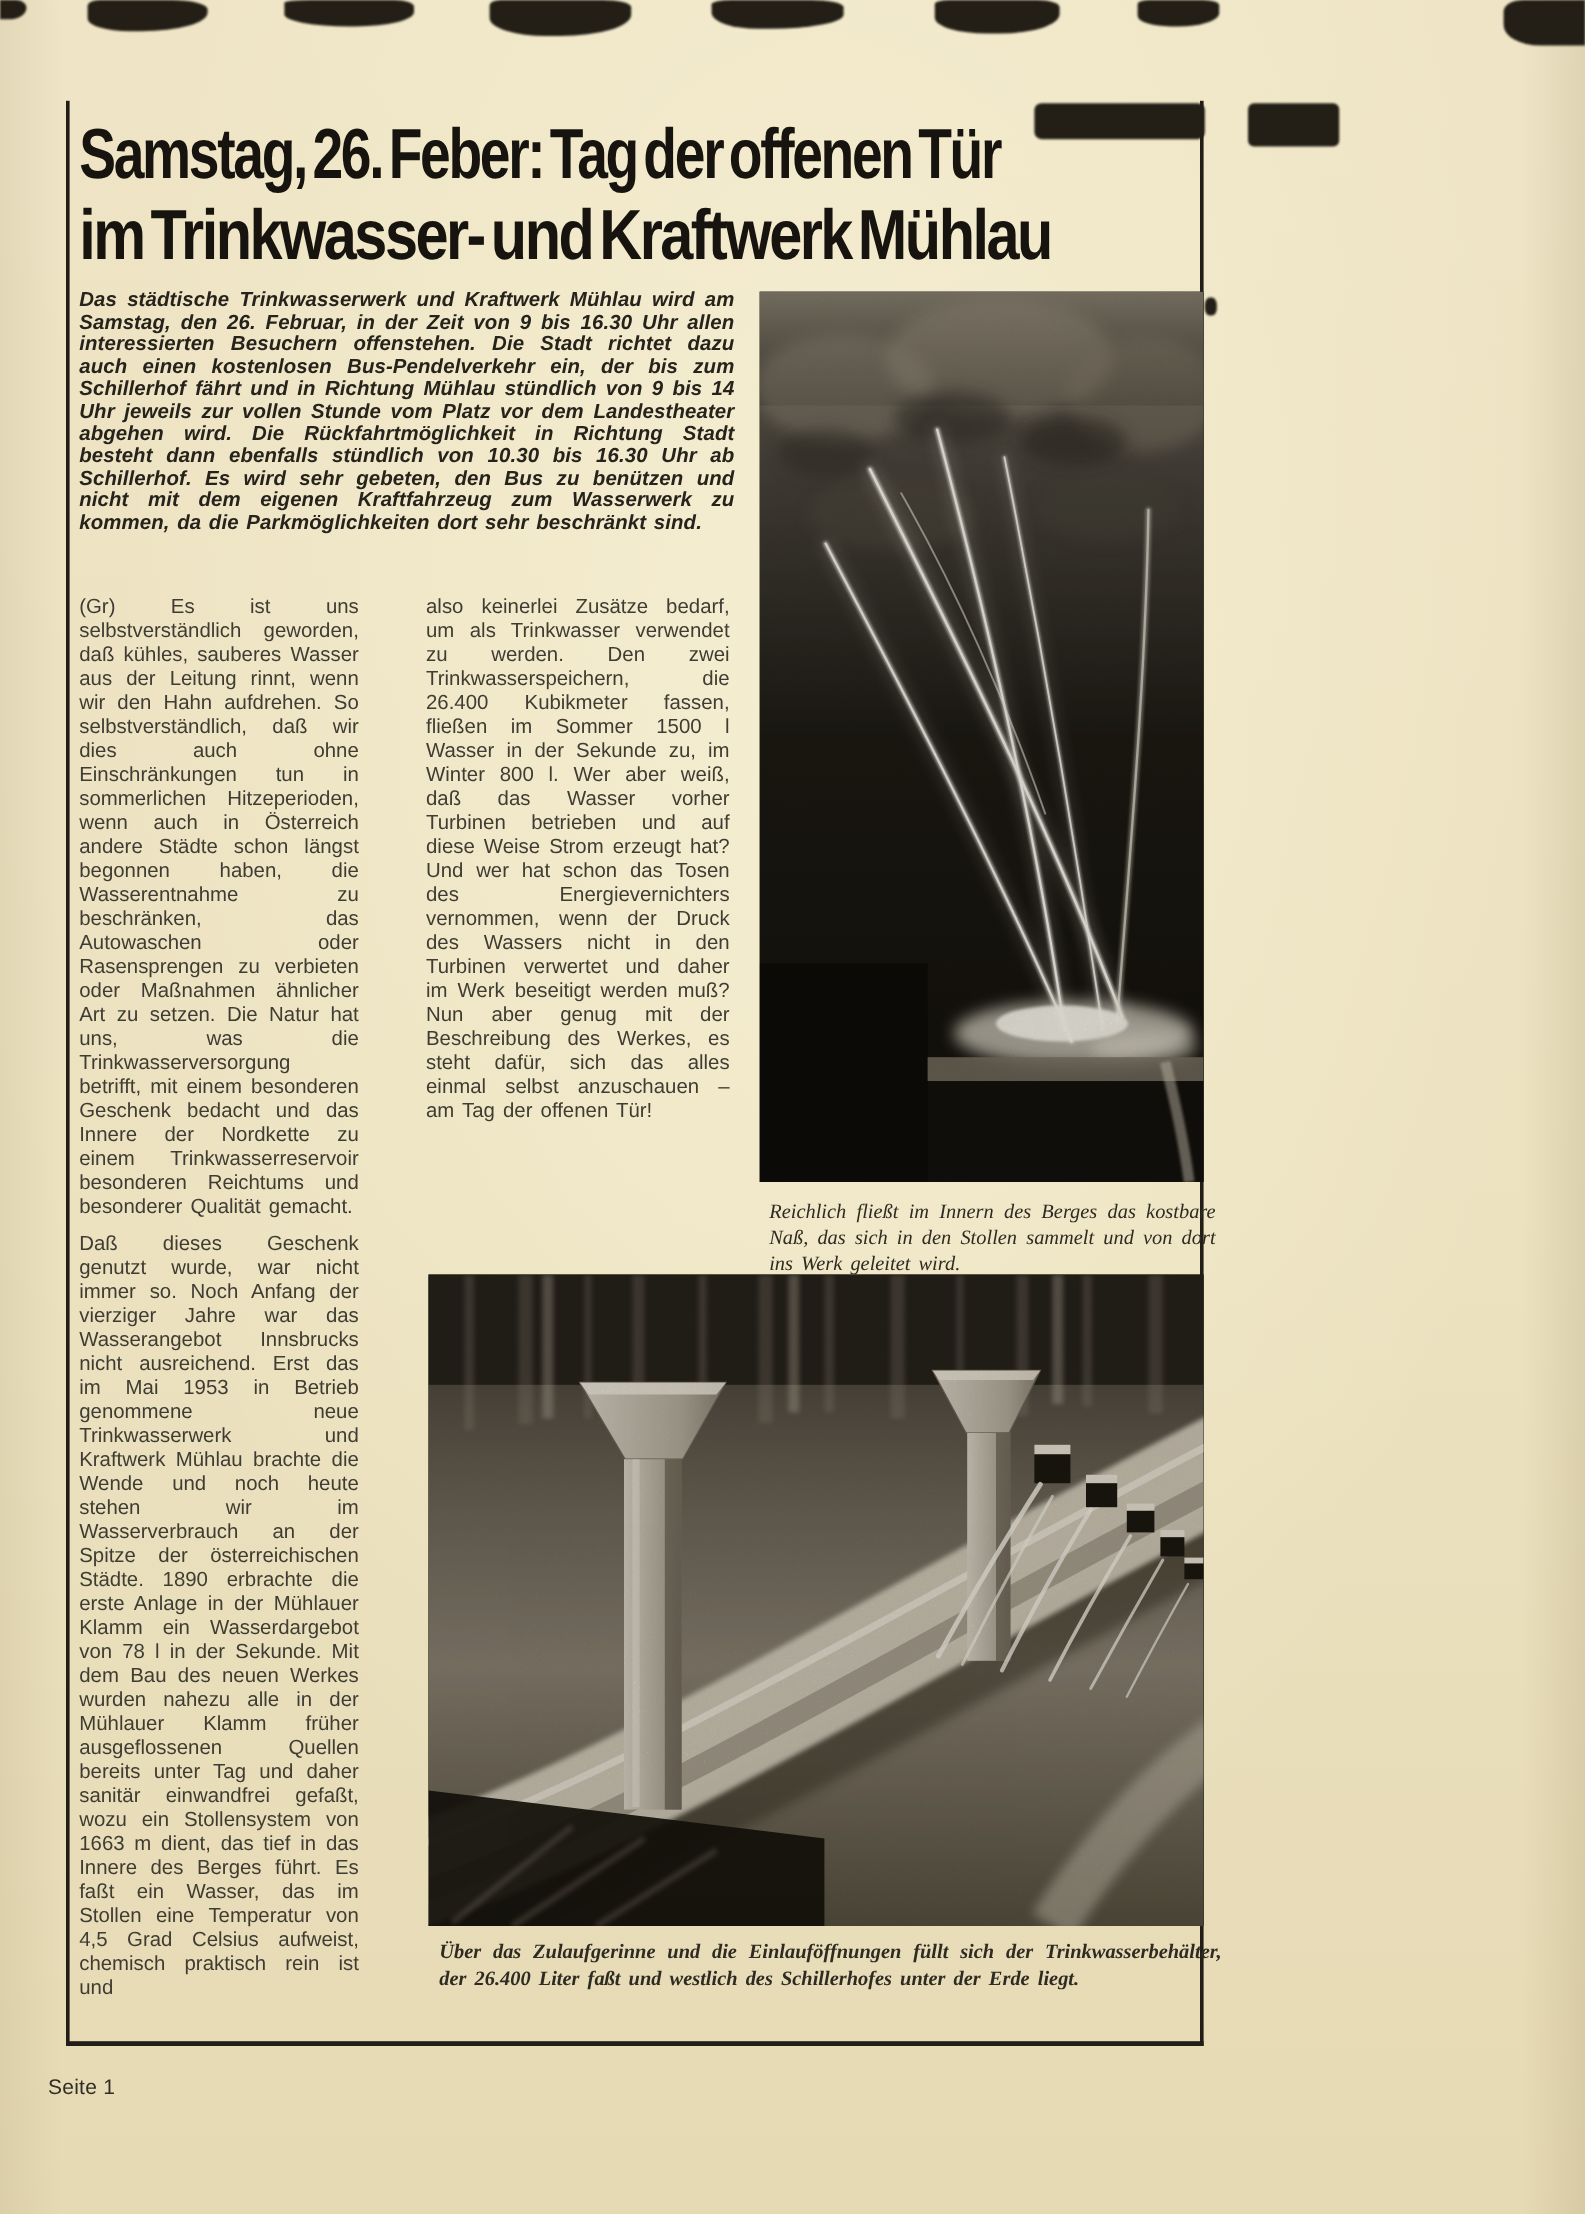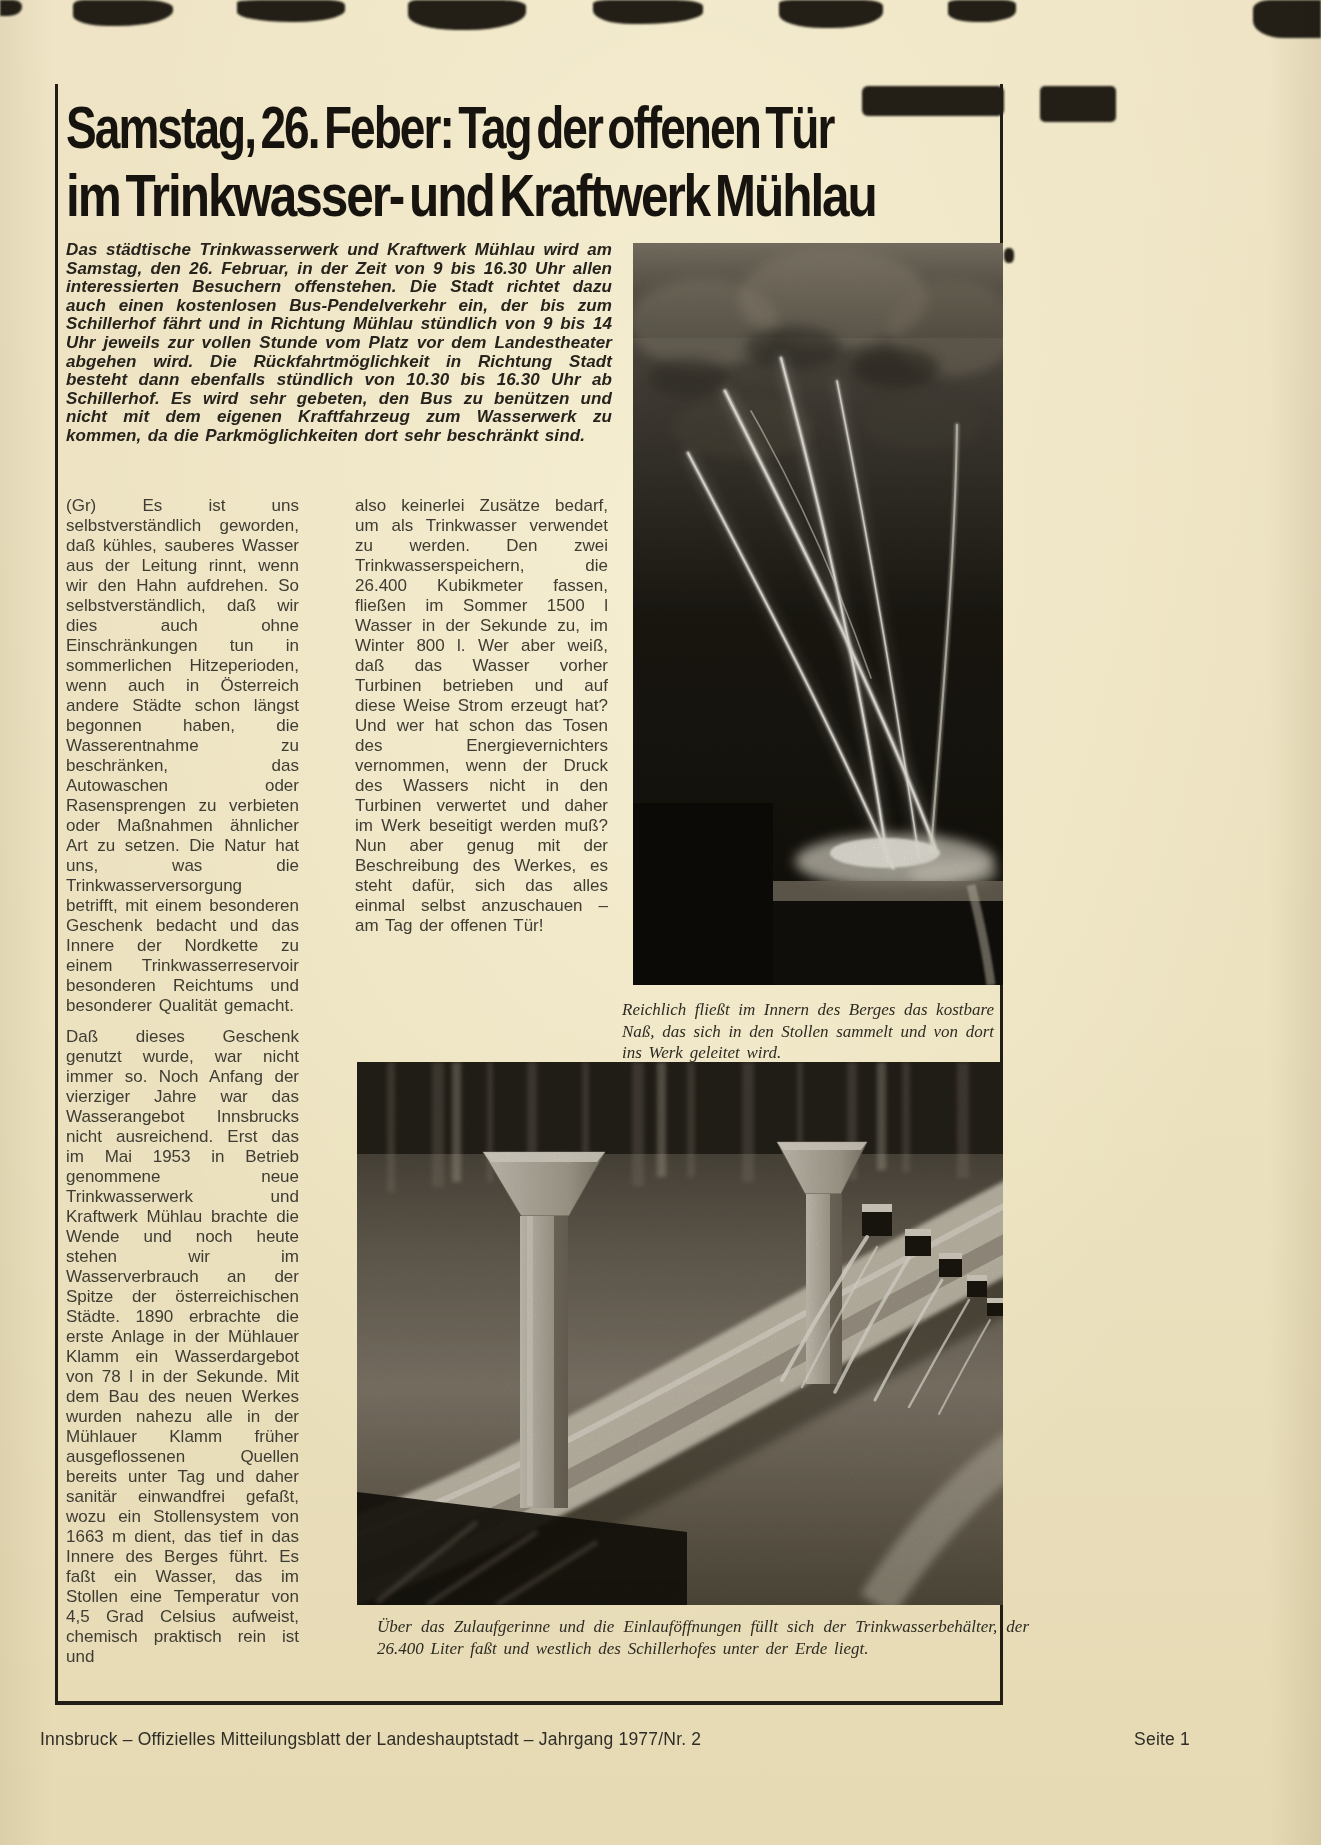--- a/index.html
+++ b/index.html
@@ -53,22 +53,22 @@
   .photo { position:absolute; overflow:hidden; background:#1b1813; }
   .photo-1 { left:633px; top:243px;  width:370px; height:742px; }
   .photo-2 { left:357px; top:1062px; width:646px; height:543px; }
   .photo svg { display:block; width:100%; height:100%; }
 
   .caption {
     position:absolute; font-family:"Liberation Serif", serif; font-style:italic;
     font-size:17px; line-height:21.5px; text-align:justify;
     word-spacing:2.5px; color:var(--caption-ink,#2e2b23);
   }
-  .caption-1 { left:622px; top:999px;  width:372px; }
-  .caption-2 { left:377px; top:1616px; width:652px; }
+  .caption-1 { left:641px; top:999px;  width:372px; }
+  .caption-2 { left:366px; top:1616px; width:652px;font-weight:bold; }
 
   .footer {
     position:absolute; left:40px; top:1729px; width:1150px;
     display:flex; justify-content:space-between;
     font-size:17.5px; letter-spacing:0.2px; color:#2f2d26;
   }
 </style>
 </head>
 <body>
 
@@ -264,15 +264,14 @@
       </g>
       <path d="M520,543 C560,480 610,420 670,380" stroke="#cfc8b6" stroke-width="40" opacity="0.5" fill="none" filter="url(#p2b2)"></path>
     </g>
     <rect width="646" height="543" filter="url(#p2grain)" opacity="0.16"></rect>
   </svg>
 </div>
 
 <div class="caption caption-2">Über das Zulaufgerinne und die Einlauföffnungen füllt sich der Trinkwasserbehälter, der 26.400 Liter faßt und westlich des Schillerhofes unter der Erde liegt.</div>
 
 <div class="footer">
-  <span>Innsbruck – Offizielles Mitteilungsblatt der Landeshauptstadt – Jahrgang 1977/Nr. 2</span>
   <span>Seite 1</span>
 </div>
 
 </body></html>

